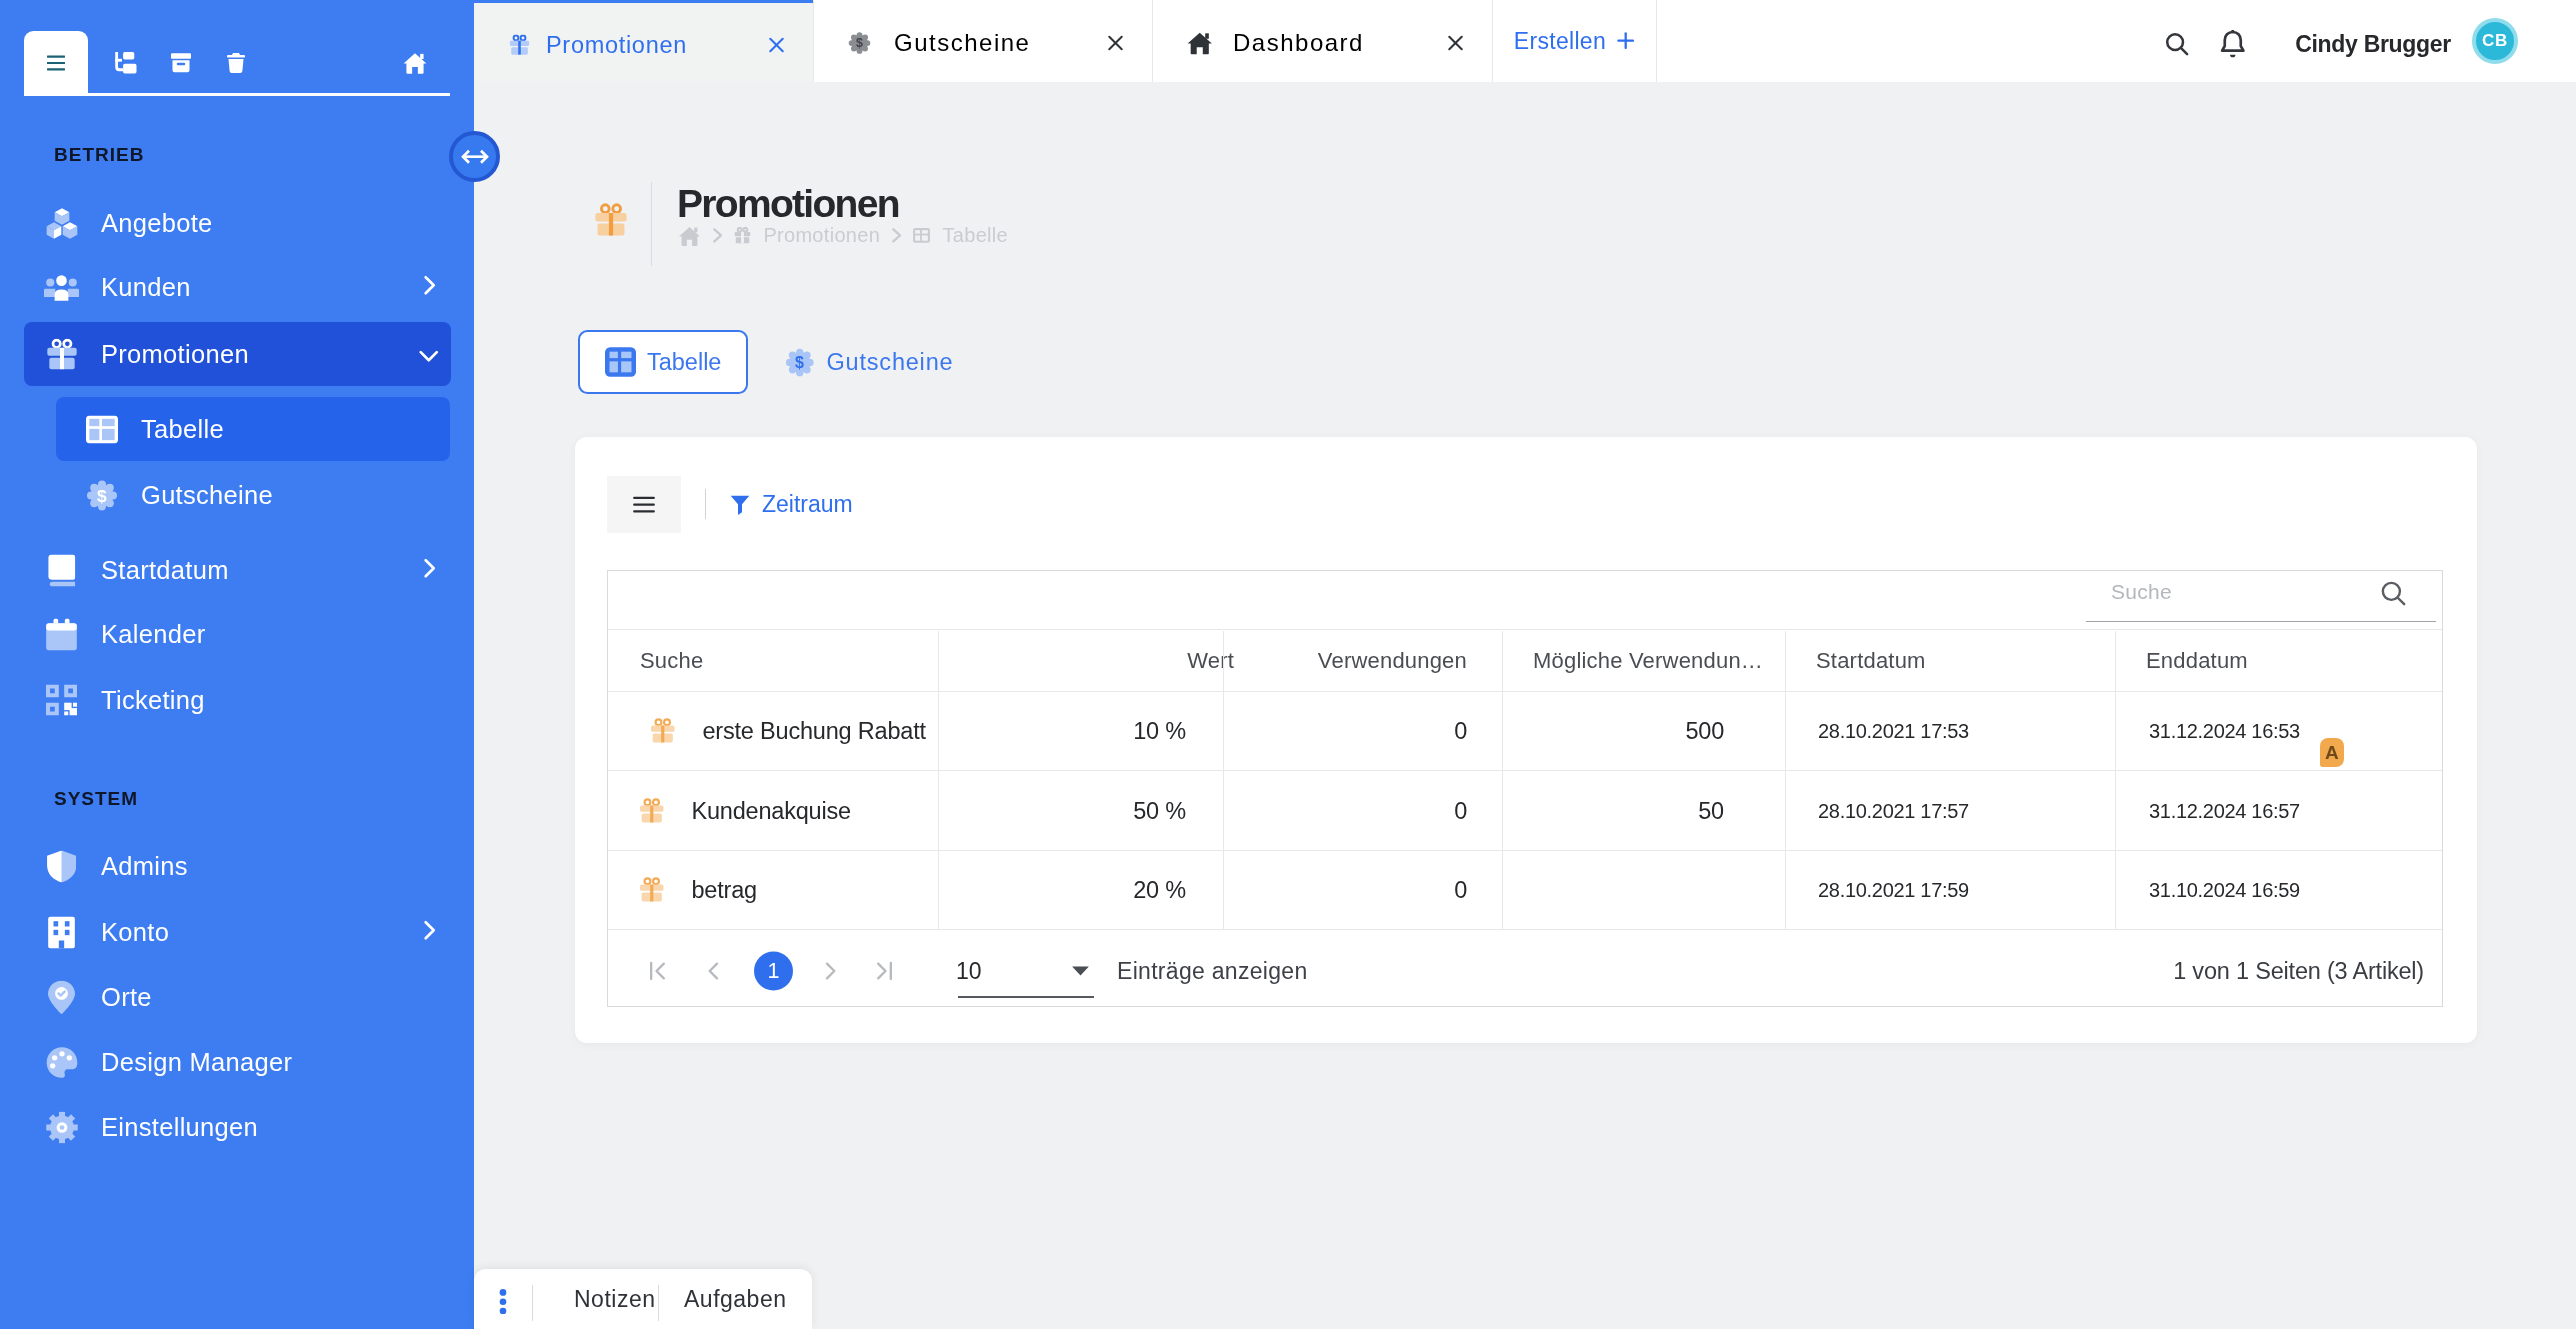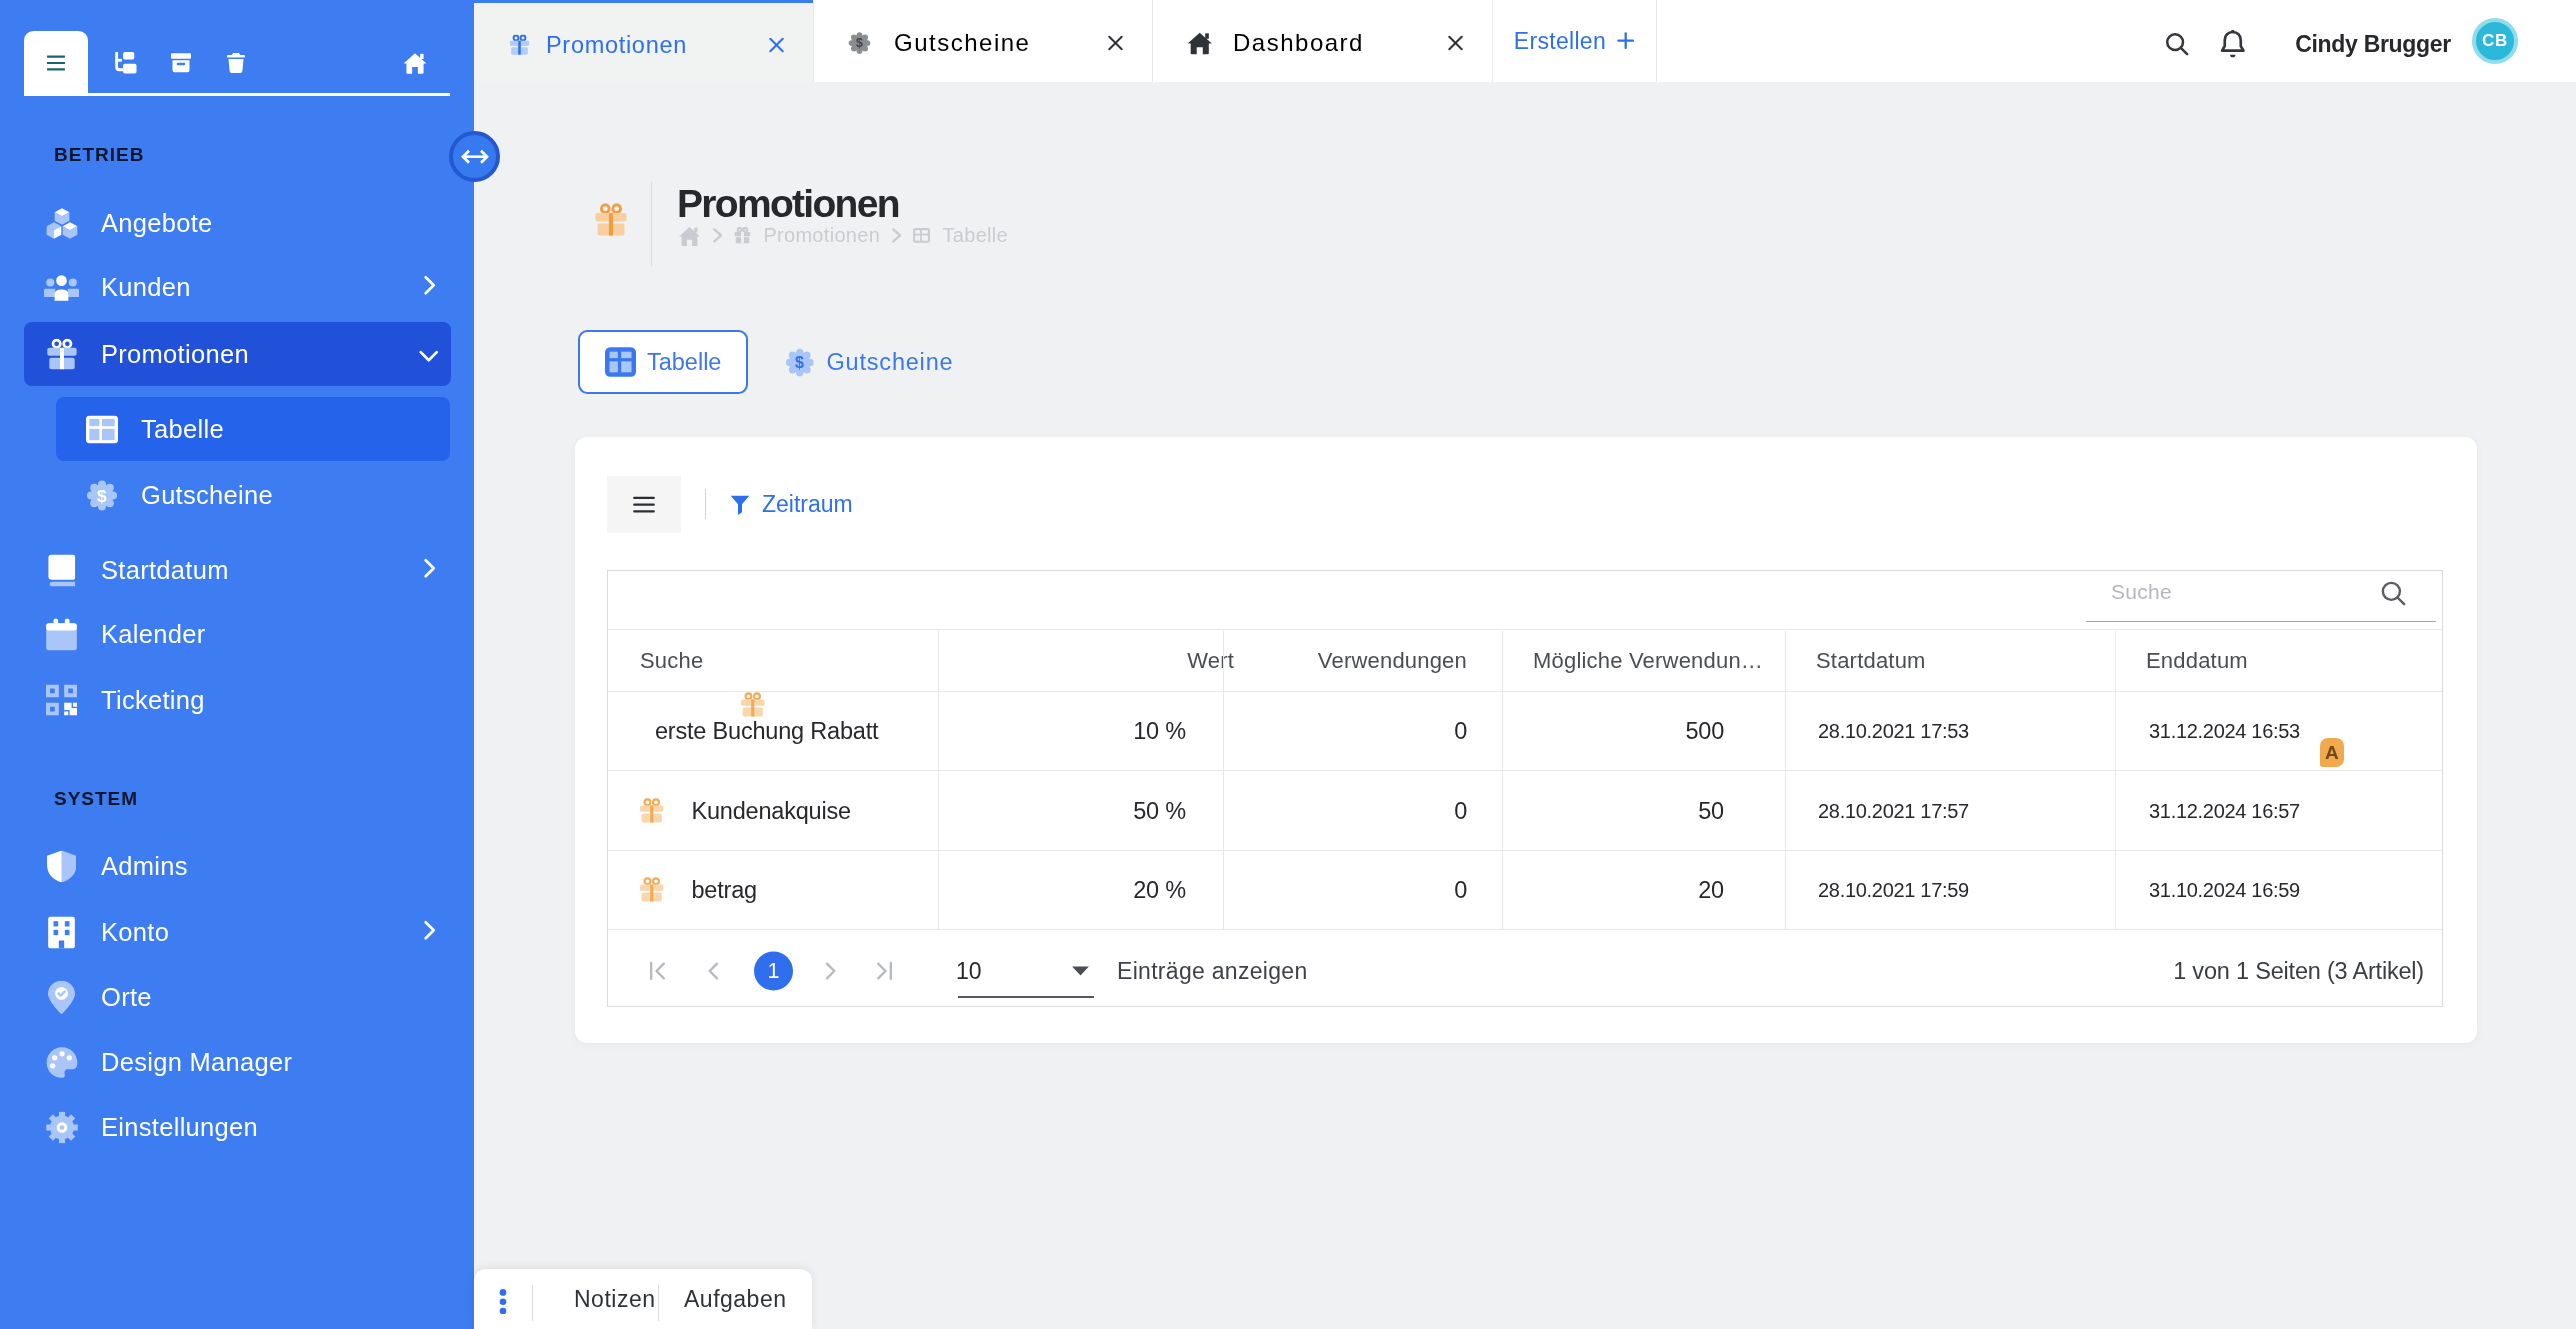--- a/index.html
+++ b/index.html
@@ -518,21 +518,21 @@
         <div class="cell" style="left:925px;">Mögliche Verwendun…</div>
         <div class="cell" style="left:1208px;">Startdatum</div>
         <div class="cell" style="left:1538px;">Enddatum</div>
       </div>
       <div class="colline" style="left:330px;"></div>
       <div class="colline" style="left:615px;"></div>
       <div class="colline" style="left:894px;"></div>
       <div class="colline" style="left:1177px;"></div>
       <div class="colline" style="left:1507px;"></div>
       <div class="trow r1">
-        <div class="cell" style="left:20px;flex-direction:column;">
+        <div class="cell" style="left:42px;">
             <svg width="25.5" height="25.5" viewBox="0 0 48 48" style="flex:none;">
               <circle cx="16" cy="8" r="5.5" fill="none" stroke="#f3aa55" stroke-width="4"></circle>
               <circle cx="32" cy="8" r="5.5" fill="none" stroke="#f3aa55" stroke-width="4"></circle>
               <rect x="2" y="14" width="44" height="12" rx="3" fill="#f9d6ab"></rect>
               <rect x="5" y="29" width="38" height="17" rx="3" fill="#f9d6ab"></rect>
               <rect x="21" y="14" width="6" height="32" fill="#f3aa55"></rect>
             </svg>
             <span style="margin-left:27px;">erste Buchung Rabatt</span>
           </div>
         <div class="cell cr" style="right:1256px; width:201px;">10 %</div>
@@ -564,21 +564,20 @@
               <circle cx="16" cy="8" r="5.5" fill="none" stroke="#f3aa55" stroke-width="4"></circle>
               <circle cx="32" cy="8" r="5.5" fill="none" stroke="#f3aa55" stroke-width="4"></circle>
               <rect x="2" y="14" width="44" height="12" rx="3" fill="#f9d6ab"></rect>
               <rect x="5" y="29" width="38" height="17" rx="3" fill="#f9d6ab"></rect>
               <rect x="21" y="14" width="6" height="32" fill="#f3aa55"></rect>
             </svg>
             <span style="margin-left:27px;">betrag</span>
           </div>
         <div class="cell cr" style="right:1256px; width:201px;">20 %</div>
         <div class="cell cr" style="right:975px; width:201px;">0</div>
-        <div class="cell cr" style="right:718px; width:201px;">20</div>
         <div class="cell dt" style="left:1210px;">28.10.2021 17:59</div>
         <div class="cell dt" style="left:1541px;">31.10.2024 16:59</div>
       </div>
       <div class="badgeA">A</div>
       <div class="pgrow">
         <span class="pgi" style="left:41px;">
             <svg width="19" height="20" viewBox="0 0 28 30">
               <g stroke="#b6b9be" stroke-width="3.5" fill="none" stroke-linecap="round" stroke-linejoin="round">
                 <line x1="3" y1="3" x2="3" y2="27"></line>
                 <path d="M22 4 L11 15 L22 26"></path>

